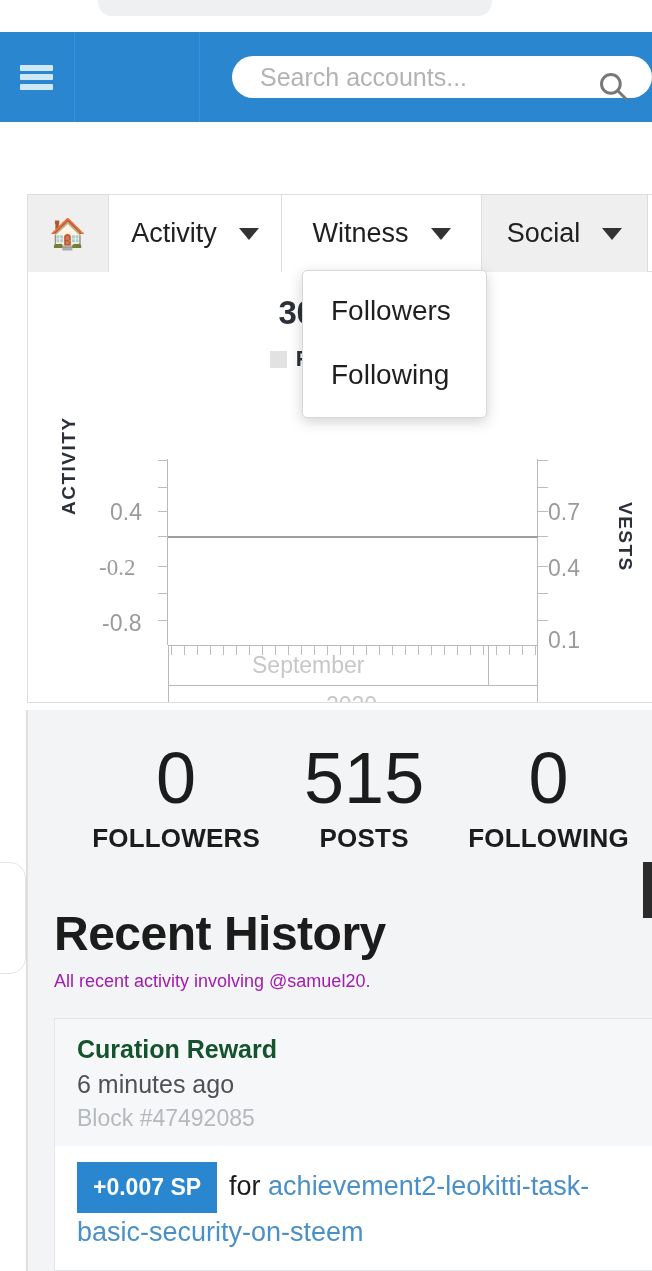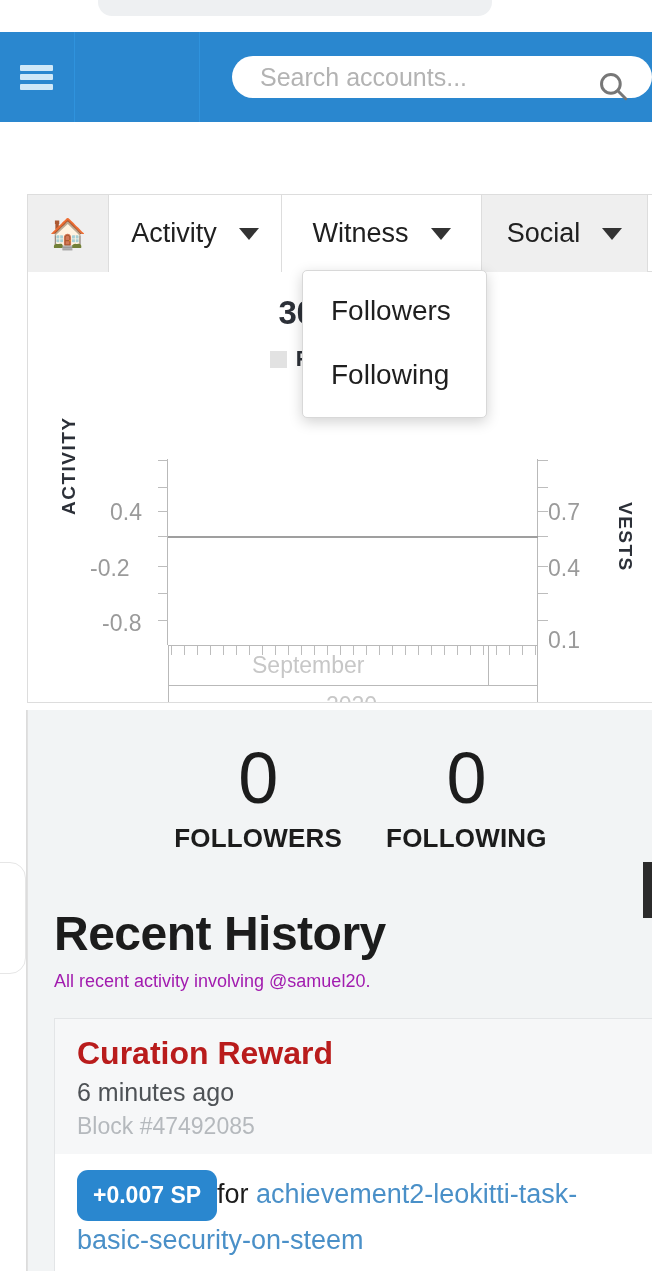--- a/index.html
+++ b/index.html
@@ -123,28 +123,28 @@
   }
   .history-title { font-size: 48px; font-weight: bold; color: #1c1c1c; letter-spacing: -0.5px; }
   .history-sub { font-size: 18px; color: #a21caf; margin-top: 10px; }
 
   .event-card {
     margin-top: 26px; background: #ffffff;
     border: 1px solid #e3e5e7; border-right: none;
     width: 606px;
   }
   .event-head { background: #f6f7f8; padding: 16px 22px 14px 22px; }
-  .event-type { font-size: 32px; font-weight: bold; color: #b91c1c; }
+  .event-type { font-size: 25px; font-weight: bold; color: #14532d; }
   .event-time { font-size: 25px; color: #4e5256; margin-top: 6px; }
   .event-block { font-size: 23px; color: #b5b9bd; margin-top: 6px; }
   .event-body { padding: 16px 22px 18px 22px; font-size: 27px; color: #1c1c1c; line-height: 1.45; }
   .amount-badge {
     display: inline-block; background: #2a87cf; color: #fff;
     font-size: 23px; font-weight: bold; padding: 9px 16px;
-    border-radius: 11px; vertical-align: middle; margin-right: 0;
+    border-radius: 0; vertical-align: middle; margin-right: 12px;
   }
   .perm-link { color: #4a90c8; text-decoration: none; }
 
   
   .dropdown {
     position: absolute; left: 302px; top: 270px;
     width: 185px; background: #ffffff;
     border: 1px solid #d8d8d8; border-radius: 5px;
     box-shadow: 0 4px 14px rgba(0,0,0,0.18);
     z-index: 50; padding: 8px 0 10px 0;
@@ -228,21 +228,21 @@
           <span>sts</span>
         </span>
       </div>
 
       <div class="plot">
 
         <div class="axis-title left">ACTIVITY</div>
         <div class="axis-title right">VESTS</div>
 
         <div class="ytick" style="left:82px; top:52px;">0.4</div>
-        <div class="ytick" style="left:62px; top:108px;">-0.2</div>
+        <div class="ytick" style="left:71px; top:108px;font-family:Liberation Serif, serif;">-0.2</div>
         <div class="ytick" style="left:74px; top:163px;">-0.8</div>
 
         <div class="ytick" style="left:520px; top:52px;">0.7</div>
         <div class="ytick" style="left:520px; top:108px;">0.4</div>
         <div class="ytick" style="left:520px; top:180px;">0.1</div>
 
         <div class="axis-line" style="left:139px; top:12px; width:1px; height:186px;"></div>
         <div class="tick" style="left:130px; top:13px;  width:10px; height:1px;"></div>
         <div class="tick" style="left:130px; top:40px;  width:10px; height:1px;"></div>
         <div class="tick" style="left:130px; top:64px;  width:10px; height:1px;"></div>
@@ -309,20 +309,24 @@
     </div>
   </div>
 
   <div class="page-scroll-line"></div>
   <div class="stats">
     <div class="stat">
       <div class="stat-value">0</div>
       <div class="stat-label">FOLLOWERS</div>
     </div>
     <div class="stat">
+      <div class="stat-value">515</div>
+      <div class="stat-label">POSTS</div>
+    </div>
+    <div class="stat">
       <div class="stat-value">0</div>
       <div class="stat-label">FOLLOWING</div>
     </div>
   </div>
 
   <div class="history">
     <div class="history-title">Recent History</div>
     <div class="history-sub">All recent activity involving @samuel20.</div>
 
     <div class="event-card">

